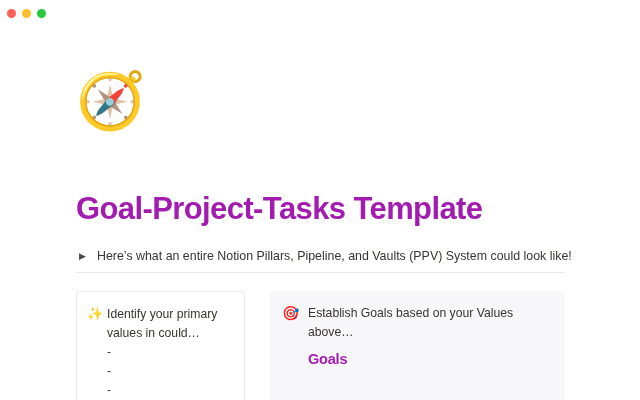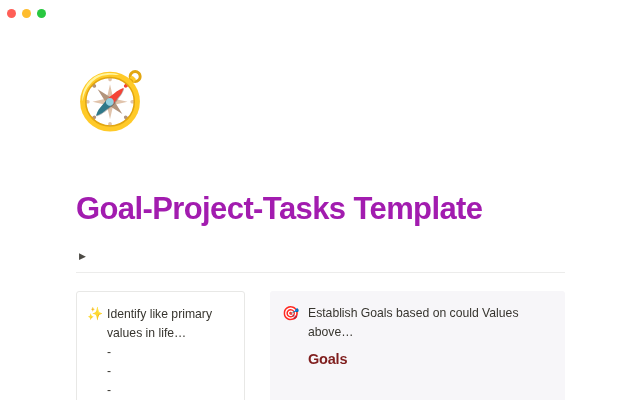--- a/index.html
+++ b/index.html
@@ -166,21 +166,21 @@
   }
   #card-right .callout-emoji {
     font-size: 14px;
     width: 26px;
   }
 
   #goals-heading {
     padding: 7px 12px 0 38px;
     font-size: 14.5px;
     font-weight: bold;
-    color: #7f1d1d;
+    color: #a21caf;
     line-height: 20px;
     letter-spacing: -0.2px;
   }
 </style>
 </head>
 <body>
 
 <div id="window-chrome">
   <div class="traffic-lights">
     <span class="dot dot-close"></span>
@@ -190,39 +190,40 @@
 </div>
 
 <div id="page">
 
   <div id="page-icon">🧭</div>
 
   <h1 id="page-title">Goal-Project-Tasks Template</h1>
 
   <div id="toggle-block">
     <span id="toggle-arrow">▶</span>
+    <span id="toggle-text">Here’s what an entire Notion Pillars, Pipeline, and Vaults (PPV) System could look like!</span>
   </div>
 
   <div id="divider"></div>
 
   <div id="card-left">
     <div class="callout-head">
       <span class="callout-emoji">✨</span>
-      <span class="callout-text">Identify like primary values in life…</span>
+      <span class="callout-text">Identify your primary values in could…</span>
     </div>
     <div class="dash-list">
       <div class="dash-item">-</div>
       <div class="dash-item">-</div>
       <div class="dash-item">-</div>
     </div>
   </div>
 
   <div id="card-right">
     <div class="callout-head">
       <span class="callout-emoji">🎯</span>
-      <span class="callout-text">Establish Goals based on could Values above…</span>
+      <span class="callout-text">Establish Goals based on your Values above…</span>
     </div>
 
     <div id="goals-heading">Goals</div>
 
   </div>
 
 </div>
 
 </body></html>

